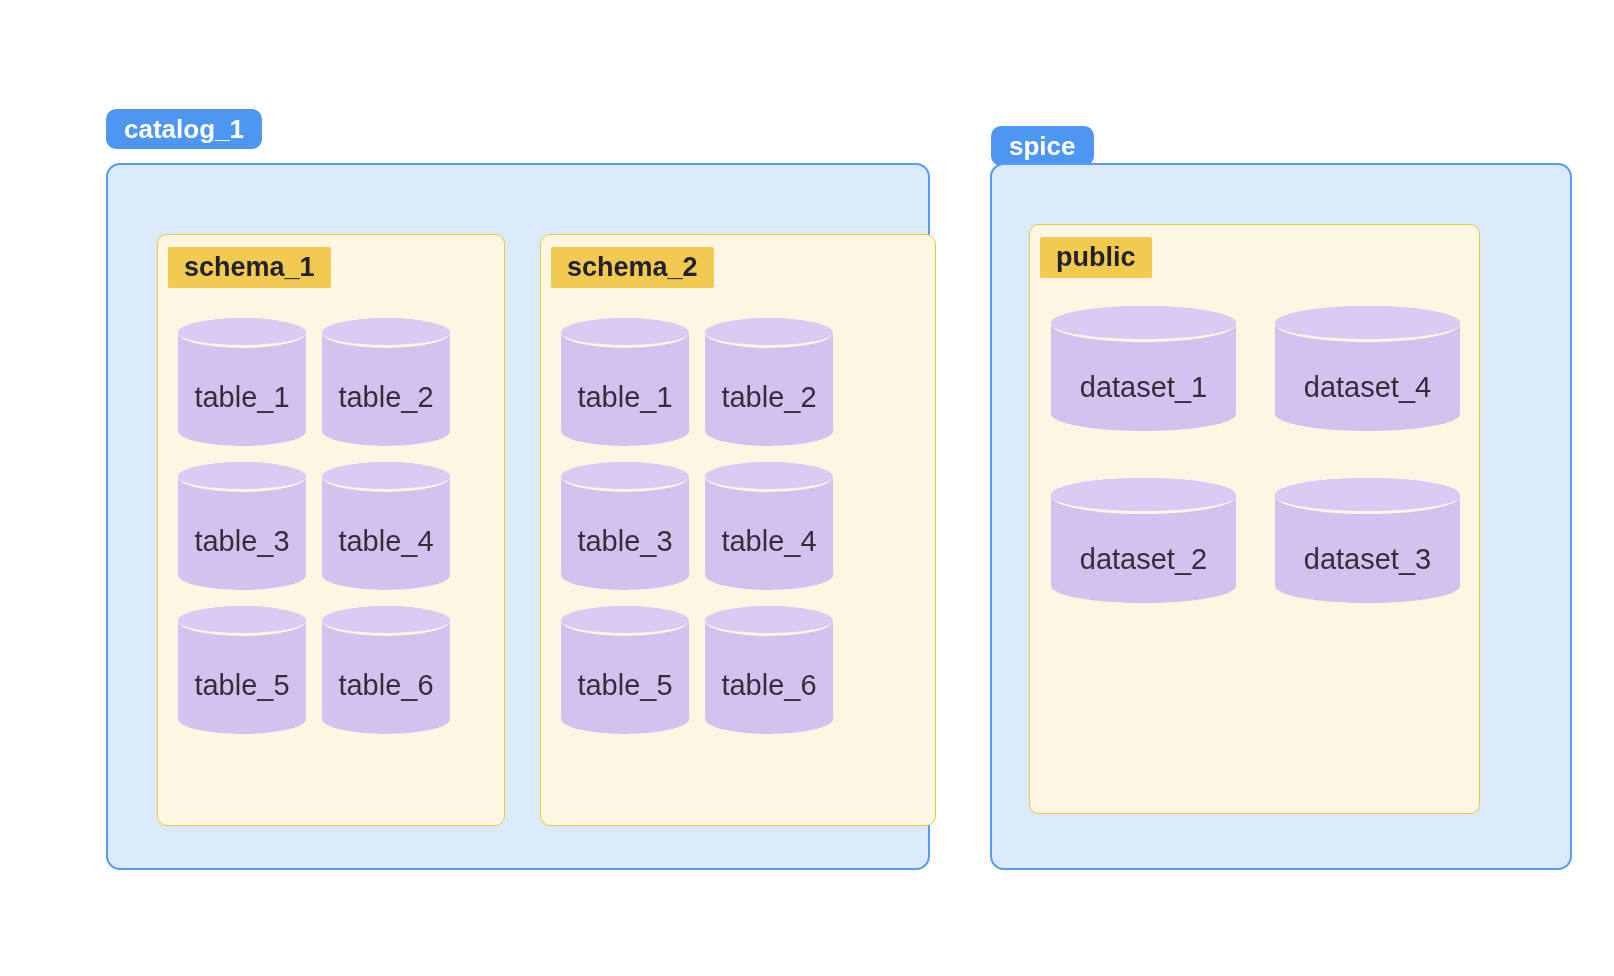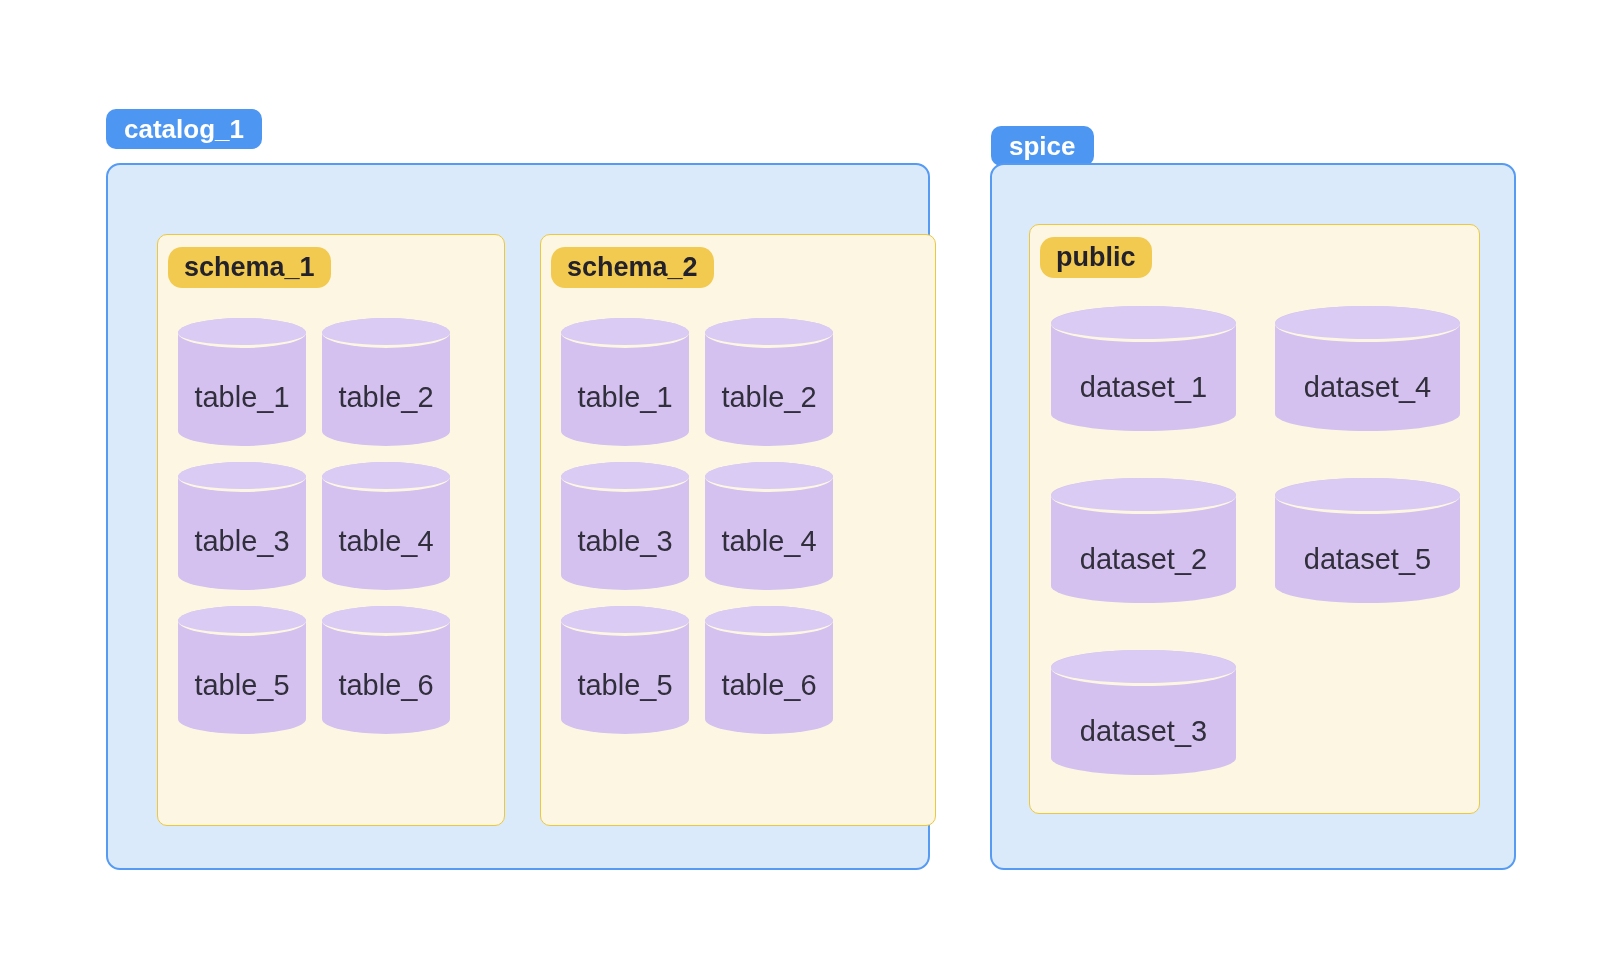--- a/index.html
+++ b/index.html
@@ -57,21 +57,21 @@
   .badge-yellow {
     position: absolute;
     left: 10px;
     top: 12px;
     background: var(--schema-badge-bg);
     color: var(--schema-badge-text);
     font-size: 27px;
     font-weight: 700;
     line-height: 31px;
     padding: 5px 16px;
-    border-radius: 14px;
+    border-radius: 2px;
     white-space: nowrap;
   }
   .grid {
     position: absolute;
     display: grid;
     grid-template-columns: repeat(2, auto);
   }
   .grid.tables   { left: 20px; top: 83px; column-gap: 37px; row-gap: 44px; gap: 16px; }
   .grid.datasets { left: 21px; top: 81px; column-gap: 39px; row-gap: 47px; }
   .cyl {
@@ -158,37 +158,34 @@
         </div>
         <div class="cyl table">
           <span class="cyl-label">table_6</span>
         </div>
       </div>
     </div>
   </div>
 
   <div class="badge-blue" style="left:991px; top:126px;">spice</div>
 
-  <div class="container-blue" style="left:990px; top:163px; width:526px; height:707px;">
+  <div class="container-blue" style="left:990px; top:163px; width:582px; height:707px;">
 
     <div class="panel-yellow" style="left:37px; top:59px; width:451px; height:590px;">
       <div class="badge-yellow">public</div>
       <div class="grid datasets">
         <div class="cyl dataset">
           <span class="cyl-label">dataset_1</span>
         </div>
         <div class="cyl dataset">
           <span class="cyl-label">dataset_4</span>
         </div>
         <div class="cyl dataset">
           <span class="cyl-label">dataset_2</span>
         </div>
         <div class="cyl dataset">
-          <span class="cyl-label">dataset_5</span>
-        </div>
-        <div class="cyl dataset">
           <span class="cyl-label">dataset_3</span>
         </div>
       </div>
     </div>
   </div>
 
 </div>
 
 </body></html>

